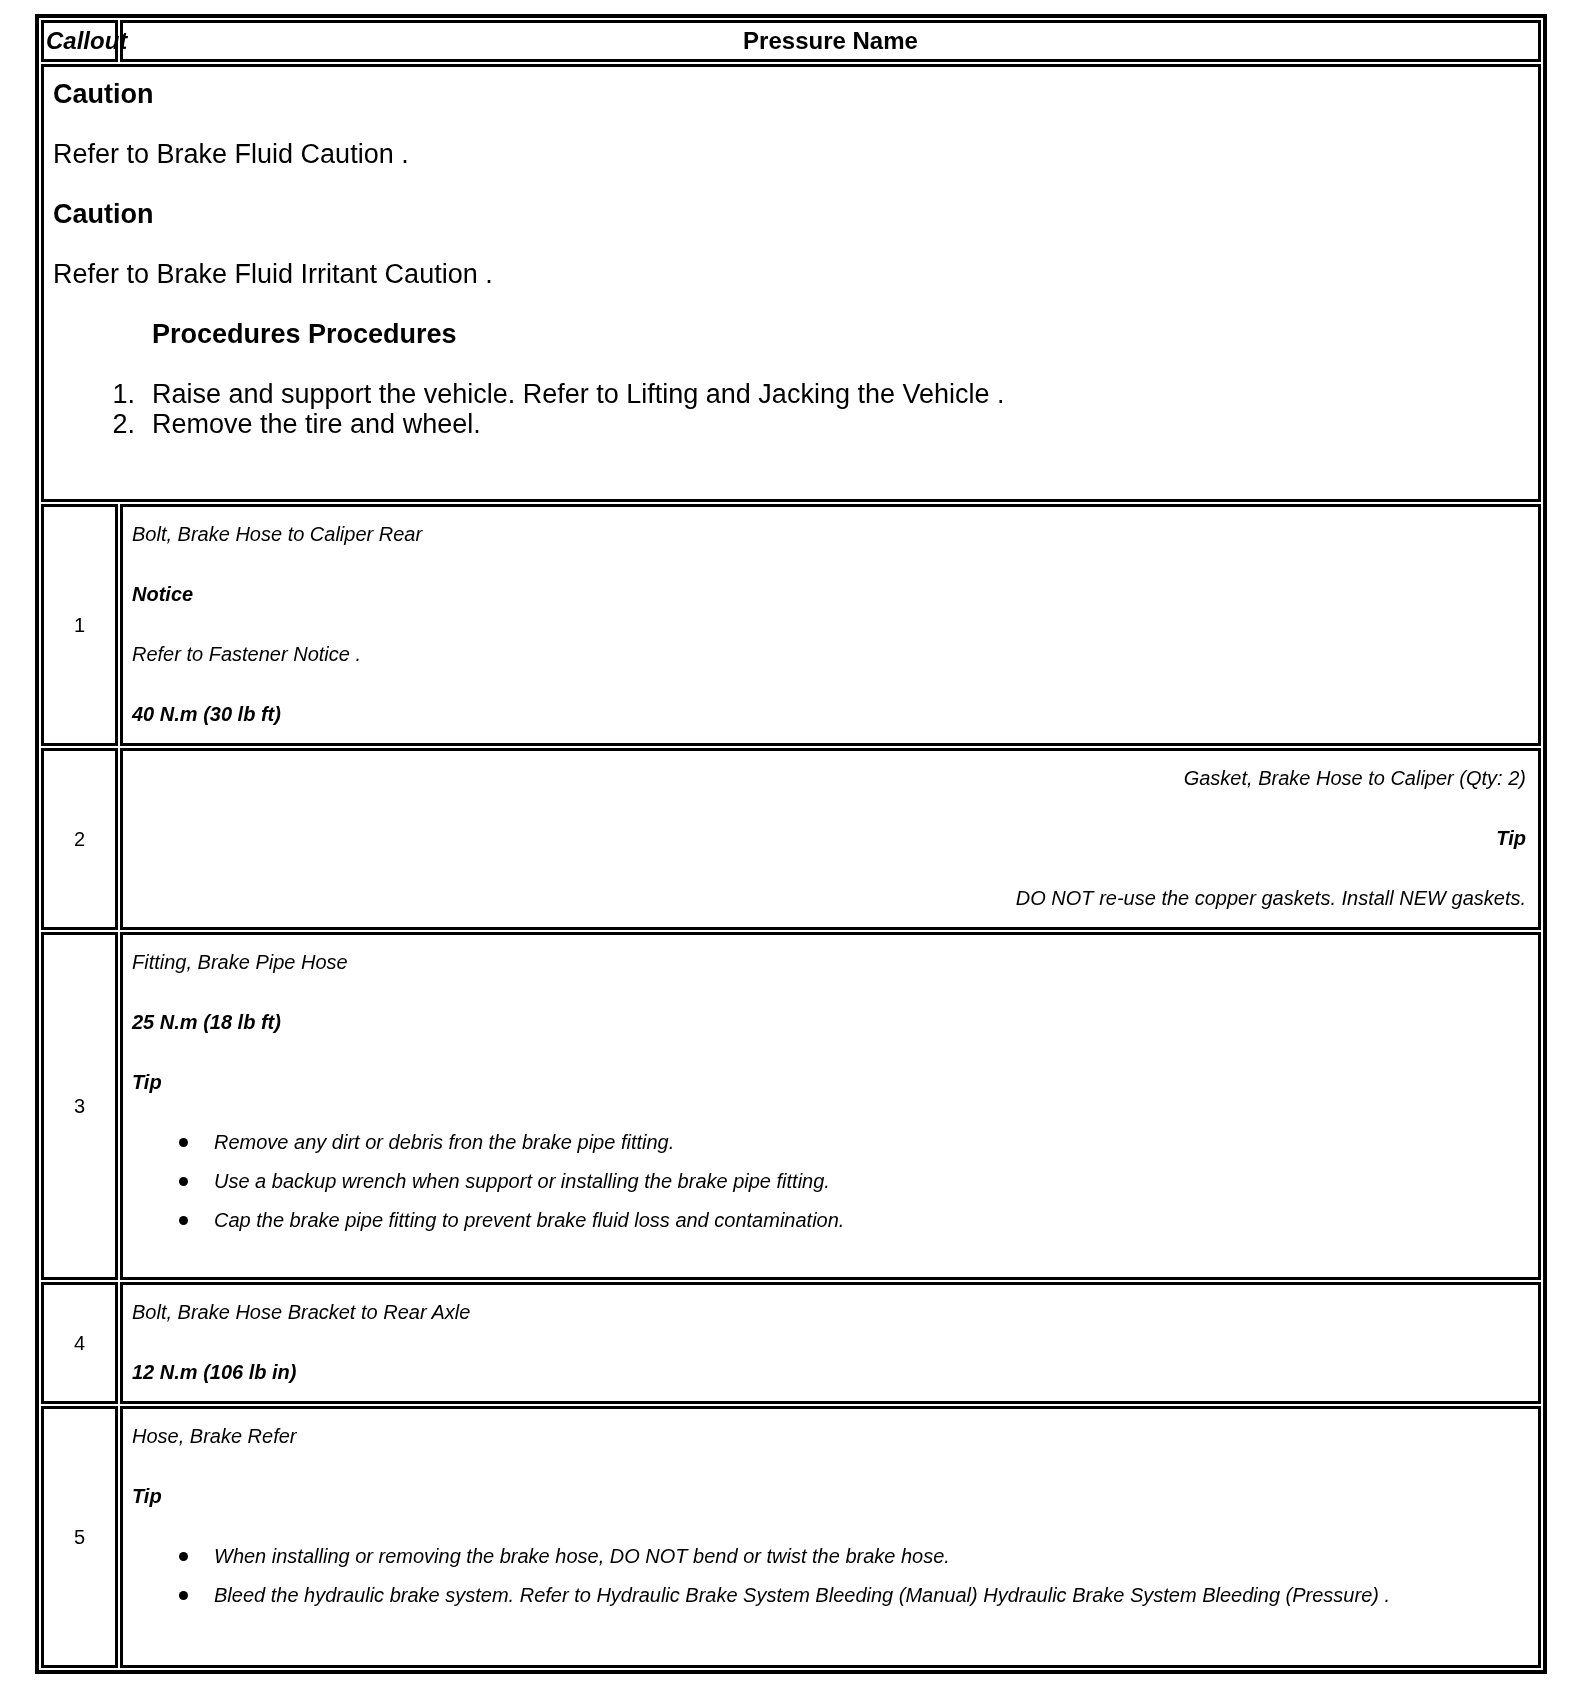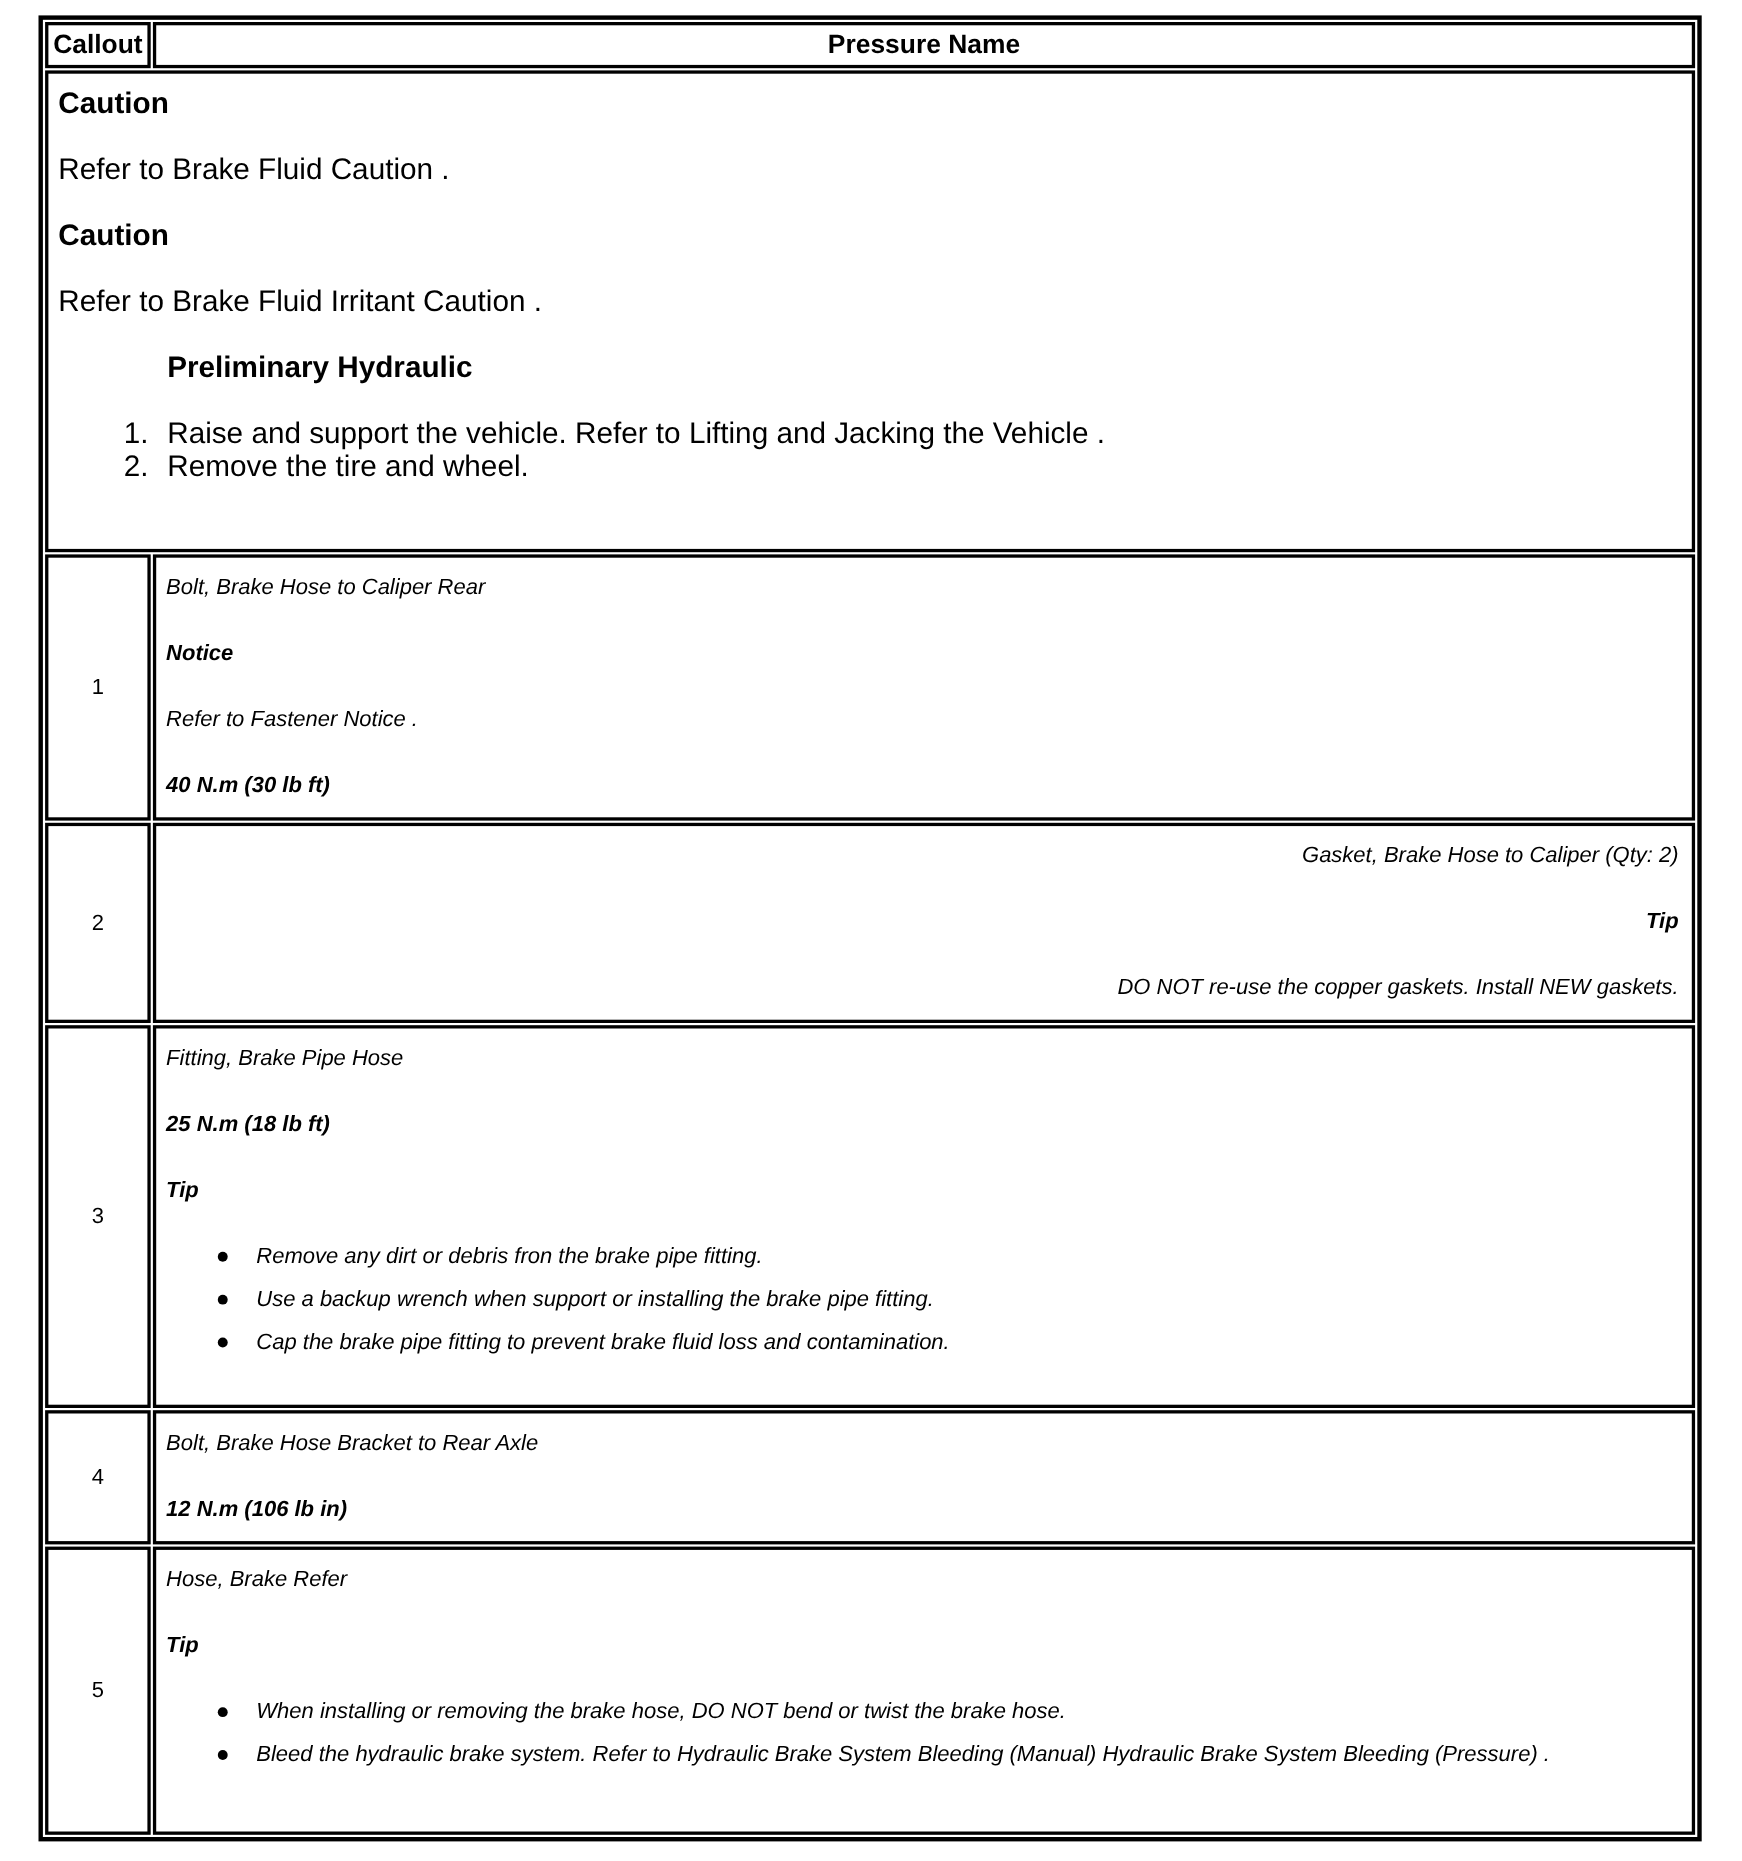--- a/index.html
+++ b/index.html
@@ -33,21 +33,21 @@
     background: #ffffff;
     vertical-align: top;
   }
   th.header-cell {
     font-weight: bold;
     font-size: 24px;
     text-align: center;
     padding: 4px 2px;
     vertical-align: middle;
   }
-  th.callout-header { width: 96px; }
+  th.callout-header { width: 77px; font-style: italic; }
   td.callout-cell {
     width: 96px;
     text-align: center;
     vertical-align: middle;
     font-size: 20px;
     padding: 4px;
   }
   td.component-cell {
     font-size: 20px;
     padding: 14px 12px 16px 9px;
@@ -123,21 +123,21 @@
         <th class="header-cell">Pressure Name</th>
       </tr>
     </thead>
     <tbody>
       <tr>
         <td colspan="2" class="preamble-cell">
           <p class="para bold">Caution</p>
           <p class="para">Refer to Brake Fluid Caution .</p>
           <p class="para bold">Caution</p>
           <p class="para">Refer to Brake Fluid Irritant Caution .</p>
-          <p class="procedures-title">Preliminary Hydraulic</p>
+          <p class="procedures-title">Procedures Procedures</p>
           <ol class="steps">
             <li>Raise and support the vehicle. Refer to Lifting and Jacking the Vehicle .</li>
             <li>Remove the tire and wheel.</li>
           </ol>
         </td>
       </tr>
     </tbody>
     <tbody>
         <tr>
           <td class="callout-cell">1</td>

